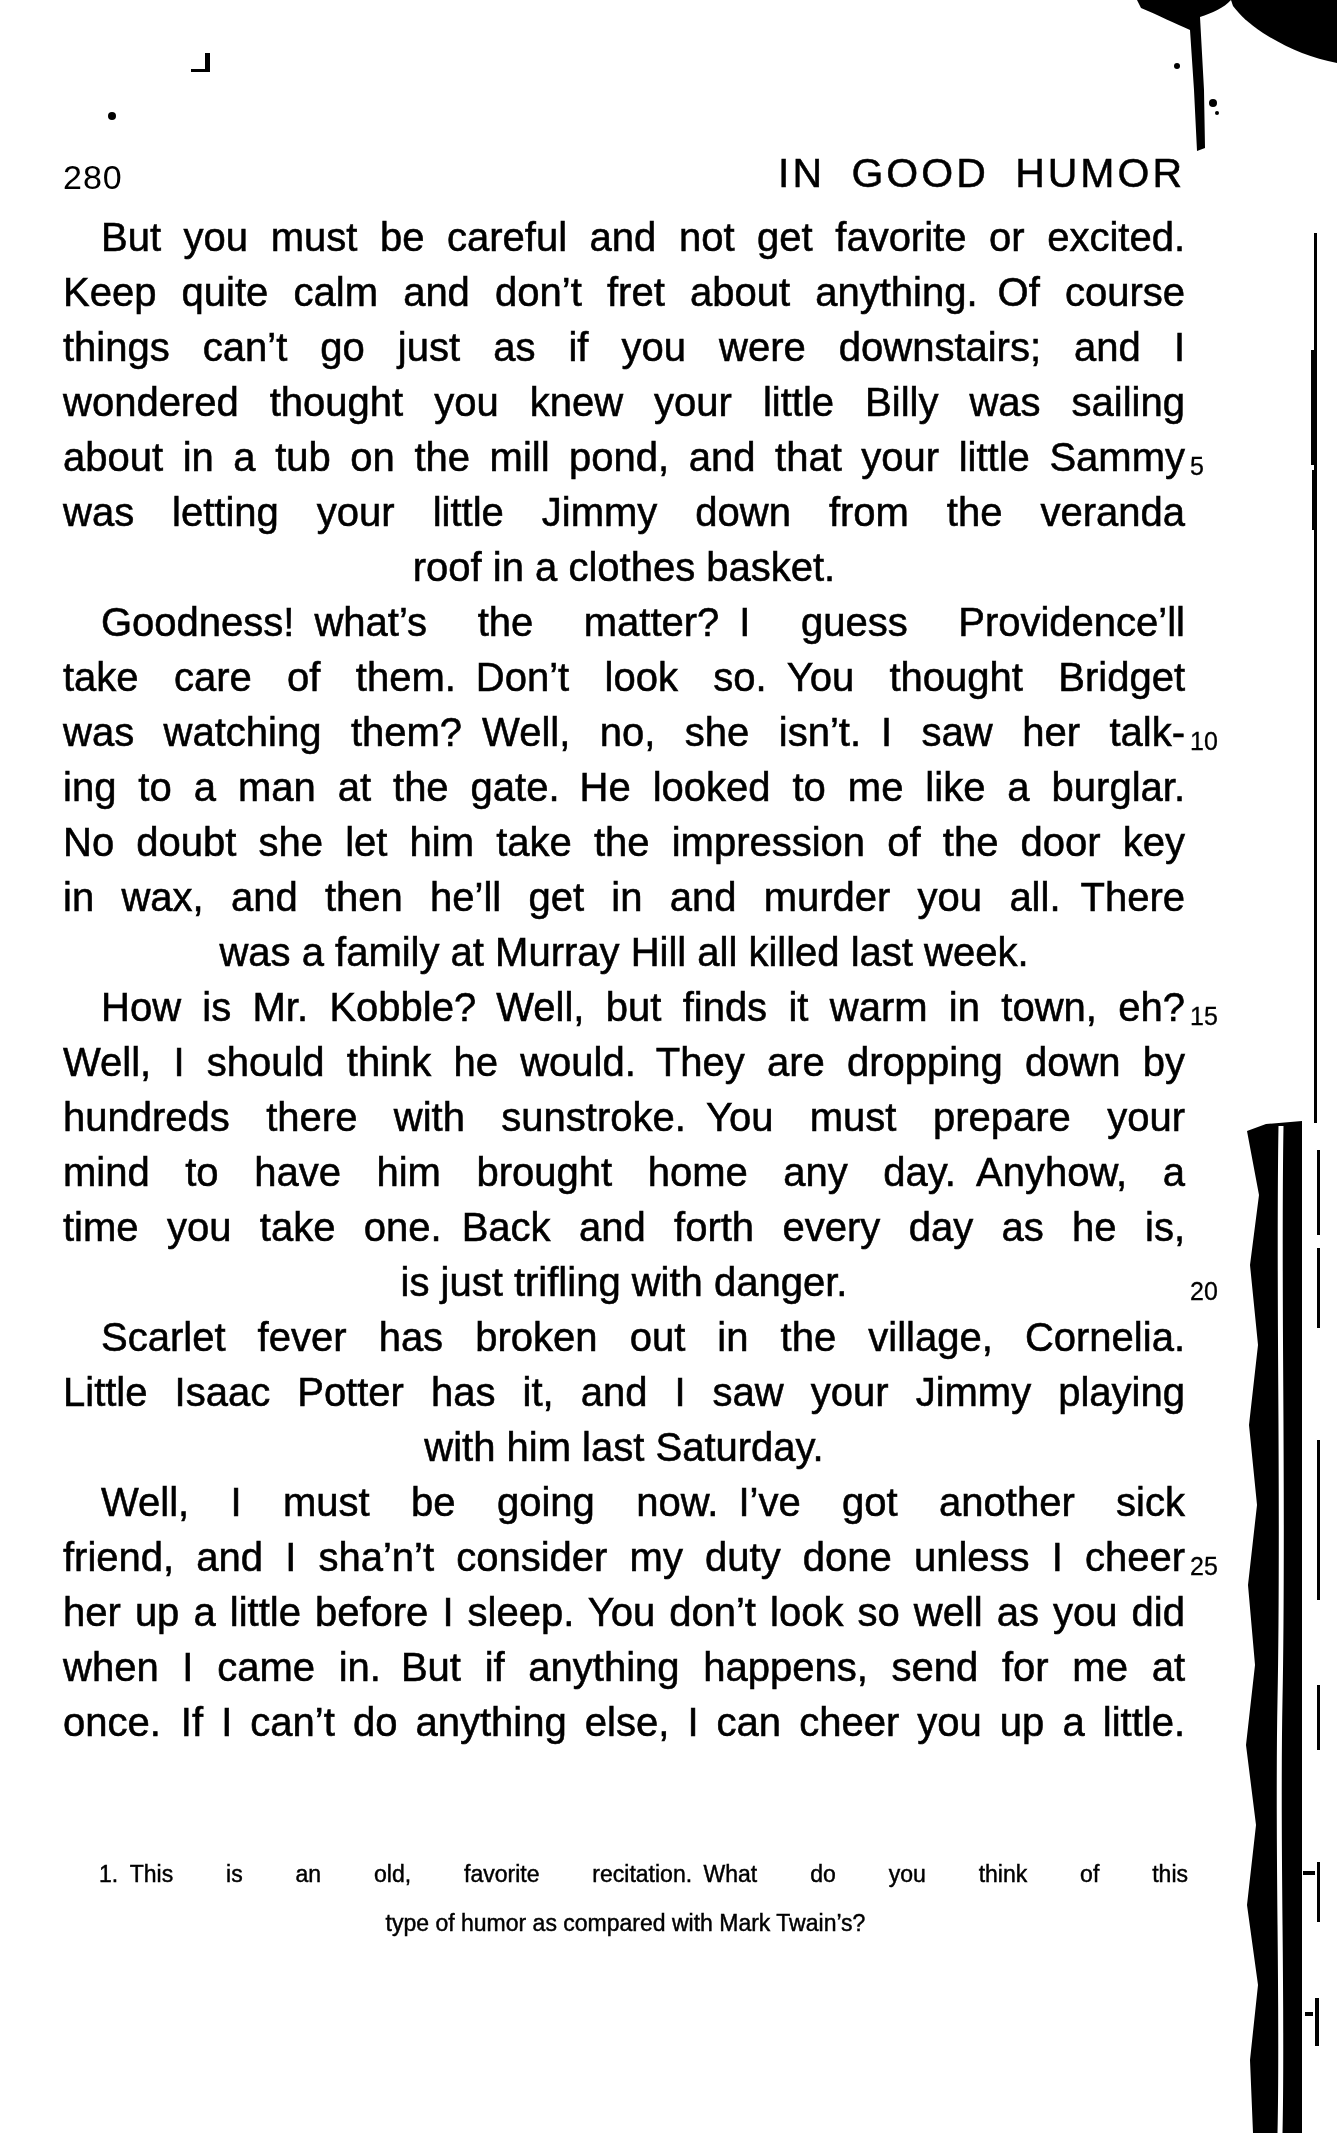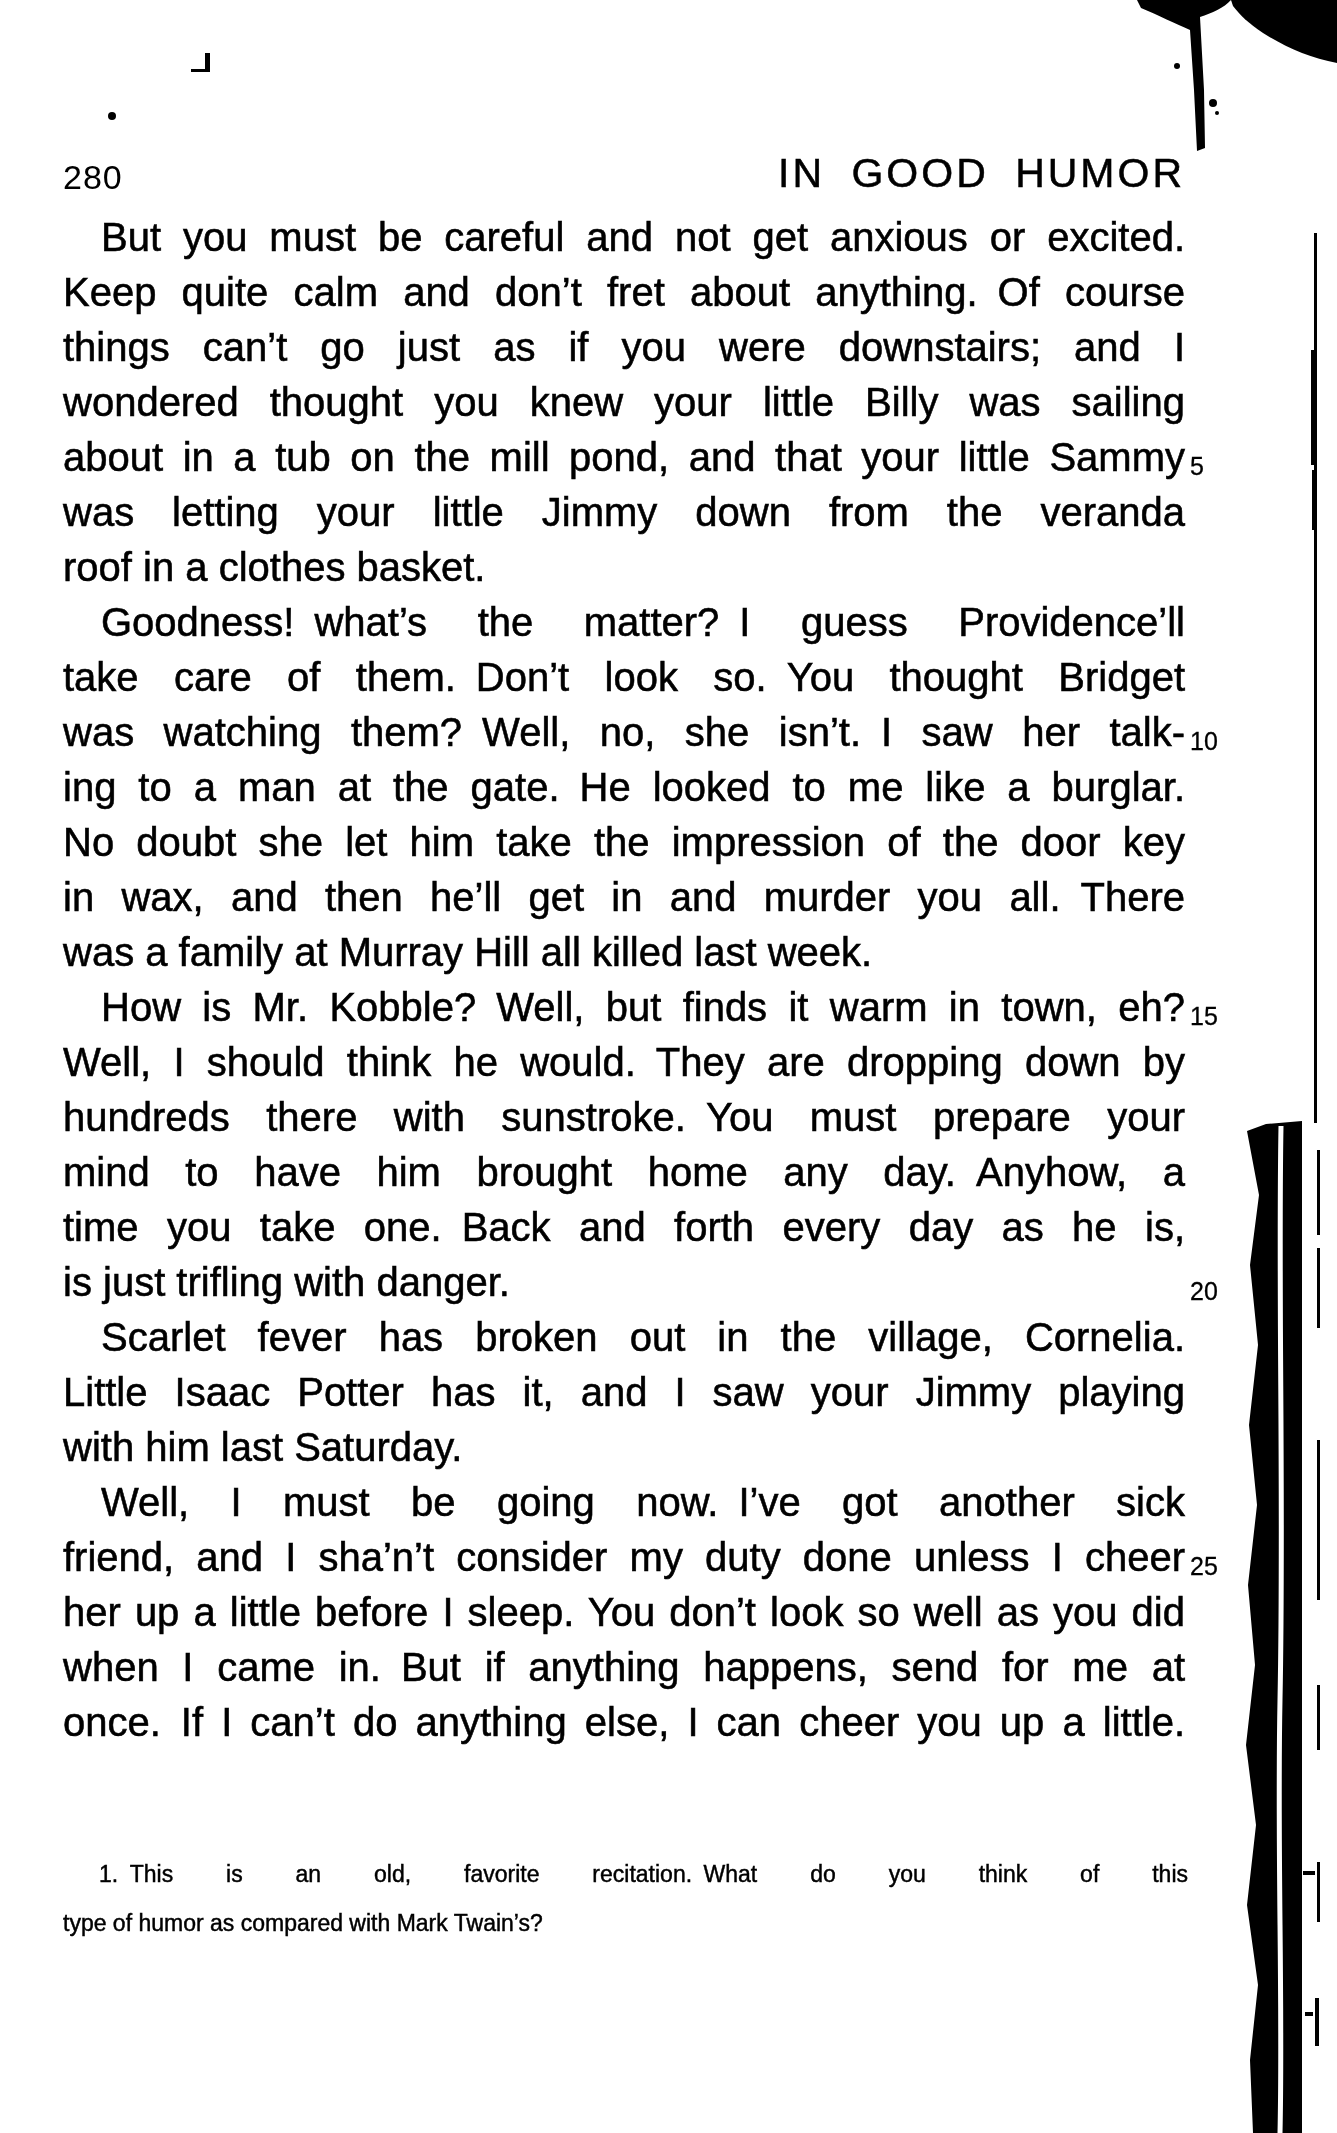--- a/index.html
+++ b/index.html
@@ -32,21 +32,21 @@
   }
   .body-text {
     position: absolute;
     left: 63px;
     top: 210px;
     width: 1122px;
     font-size: 40px;
     line-height: 55px;
     -webkit-text-stroke: 0.55px #000;
   }
-  .line { white-space: pre-wrap; }
+  .line { white-space: pre-wrap; text-align: center; }
   .line.j { text-align: justify; text-align-last: justify; }
   .line.indent { text-indent: 38px; }
   .mnum {
     position: absolute;
     left: 1190px;
     font-size: 25px;
     -webkit-text-stroke: 0.3px #000;
   }
   .footnote {
     position: absolute;
@@ -96,21 +96,21 @@
     <rect x="1317" y="1862" width="3" height="60" fill="#000"></rect>
     <rect x="1315" y="1998" width="4" height="48" fill="#000"></rect>
     <rect x="1303" y="1871" width="12" height="4" fill="#000"></rect>
     <rect x="1305" y="2012" width="8" height="4" fill="#000"></rect>
   </svg>
 
   <span class="pgnum">280</span>
   <div class="title">IN GOOD HUMOR</div>
 
   <div class="body-text">
-      <div class="line indent j">But you must be careful and not get anxious or excited.</div>
+      <div class="line indent j">But you must be careful and not get favorite or excited.</div>
       <div class="line j">Keep quite calm and don’t fret about anything. Of course</div>
       <div class="line j">things can’t go just as if you were downstairs; and I</div>
       <div class="line j">wondered thought you knew your little Billy was sailing</div>
       <div class="line j">about in a tub on the mill pond, and that your little Sammy</div>
       <div class="line j">was letting your little Jimmy down from the veranda</div>
       <div class="line">roof in a clothes basket.</div>
       <div class="line indent j">Goodness! what’s the matter? I guess Providence’ll</div>
       <div class="line j">take care of them. Don’t look so. You thought Bridget</div>
       <div class="line j">was watching them? Well, no, she isn’t. I saw her talk-</div>
       <div class="line j">ing to a man at the gate. He looked to me like a burglar.</div>

